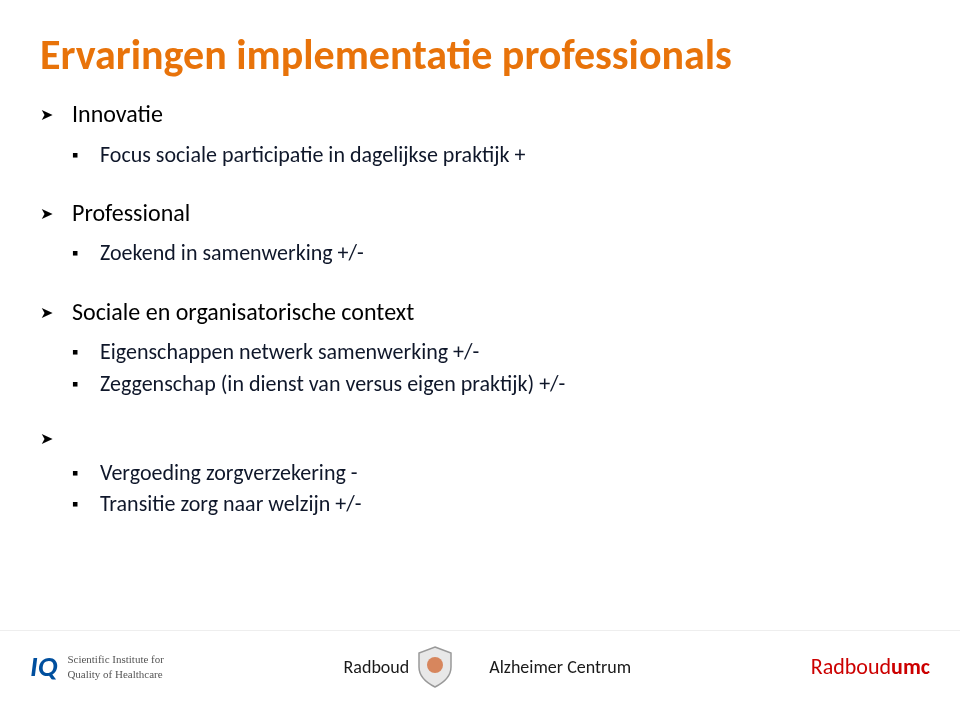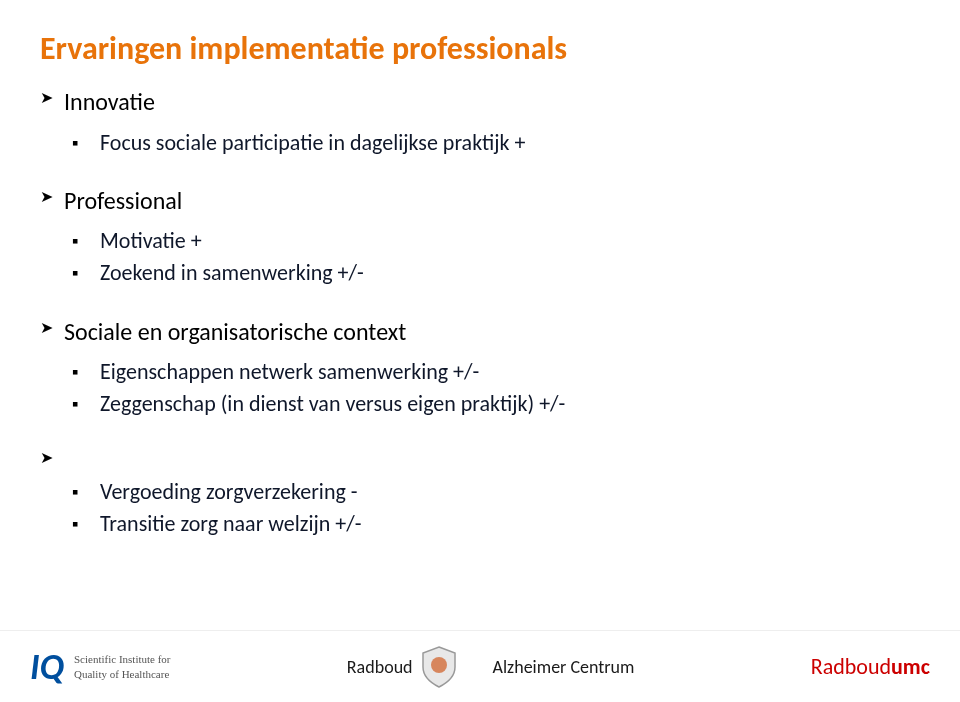--- a/index.html
+++ b/index.html
@@ -16,38 +16,38 @@
     .slide {
       width: 960px;
       height: 702px;
       padding: 30px 40px 80px 40px;
       display: flex;
       flex-direction: column;
       gap: 0;
     }
 
     .title {
-      font-size: 32px;
+      font-size: 42px;
       font-weight: 700;
       color: #e8730a;
       line-height: 1.2;
       margin-bottom: 18px;
     }
 
     .content {
       flex: 1;
       display: flex;
       flex-direction: column;
       gap: 4px;
     }
 
     .level1-item {
       display: flex;
-      align-items: flex-start;
-      gap: 2px;
+      align-items: center;
+      gap: 10px;
       margin-bottom: 6px;
     }
 
     .level1-item .arrow {
       color: #000;
       font-size: 20px;
       margin-top: 2px;
       min-width: 22px;
       display: flex;
       align-items: center;
@@ -106,21 +106,21 @@
       background: #fff;
     }
 
     .footer-left {
       display: flex;
       align-items: center;
       gap: 10px;
     }
 
     .iq-logo {
-      font-size: 36px;
+      font-size: 29px;
       font-weight: 700;
       color: #004f9e;
       font-style: italic;
       line-height: 1;
       text-align: center;
     }
 
     .iq-text {
       font-size: 11px;
       color: #555;
@@ -183,24 +183,20 @@
 
     <div class="spacer"></div>
 
     <div class="level1-item">
       <span class="arrow arrow-right"></span>
       <span class="text">Professional</span>
     </div>
     <div class="level2-group">
       <div class="level2-item">
         <span class="bullet sq-bullet"></span>
-        <span class="text">Motivatie +</span>
-      </div>
-      <div class="level2-item">
-        <span class="bullet sq-bullet"></span>
         <span class="text">Zoekend in samenwerking +/-</span>
       </div>
     </div>
 
     <div class="spacer"></div>
 
     <div class="level1-item">
       <span class="arrow arrow-right"></span>
       <span class="text">Sociale en organisatorische context</span>
     </div>

